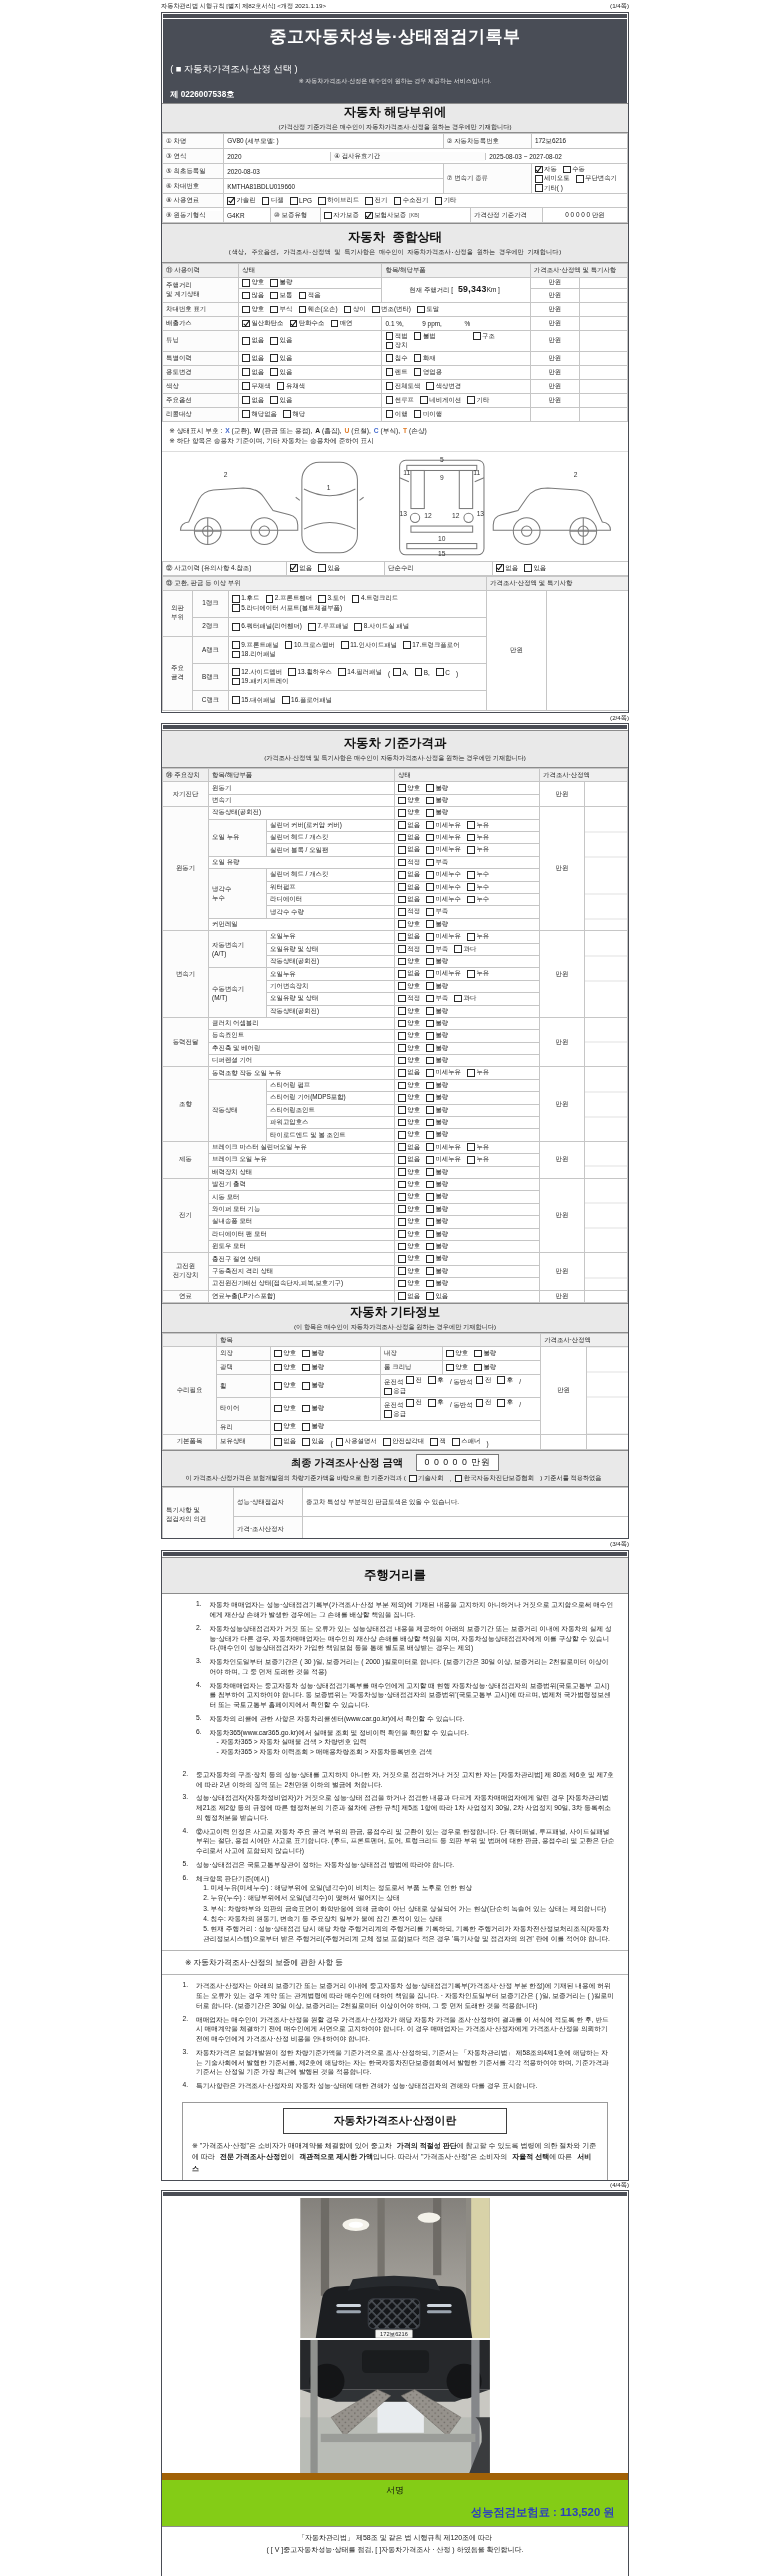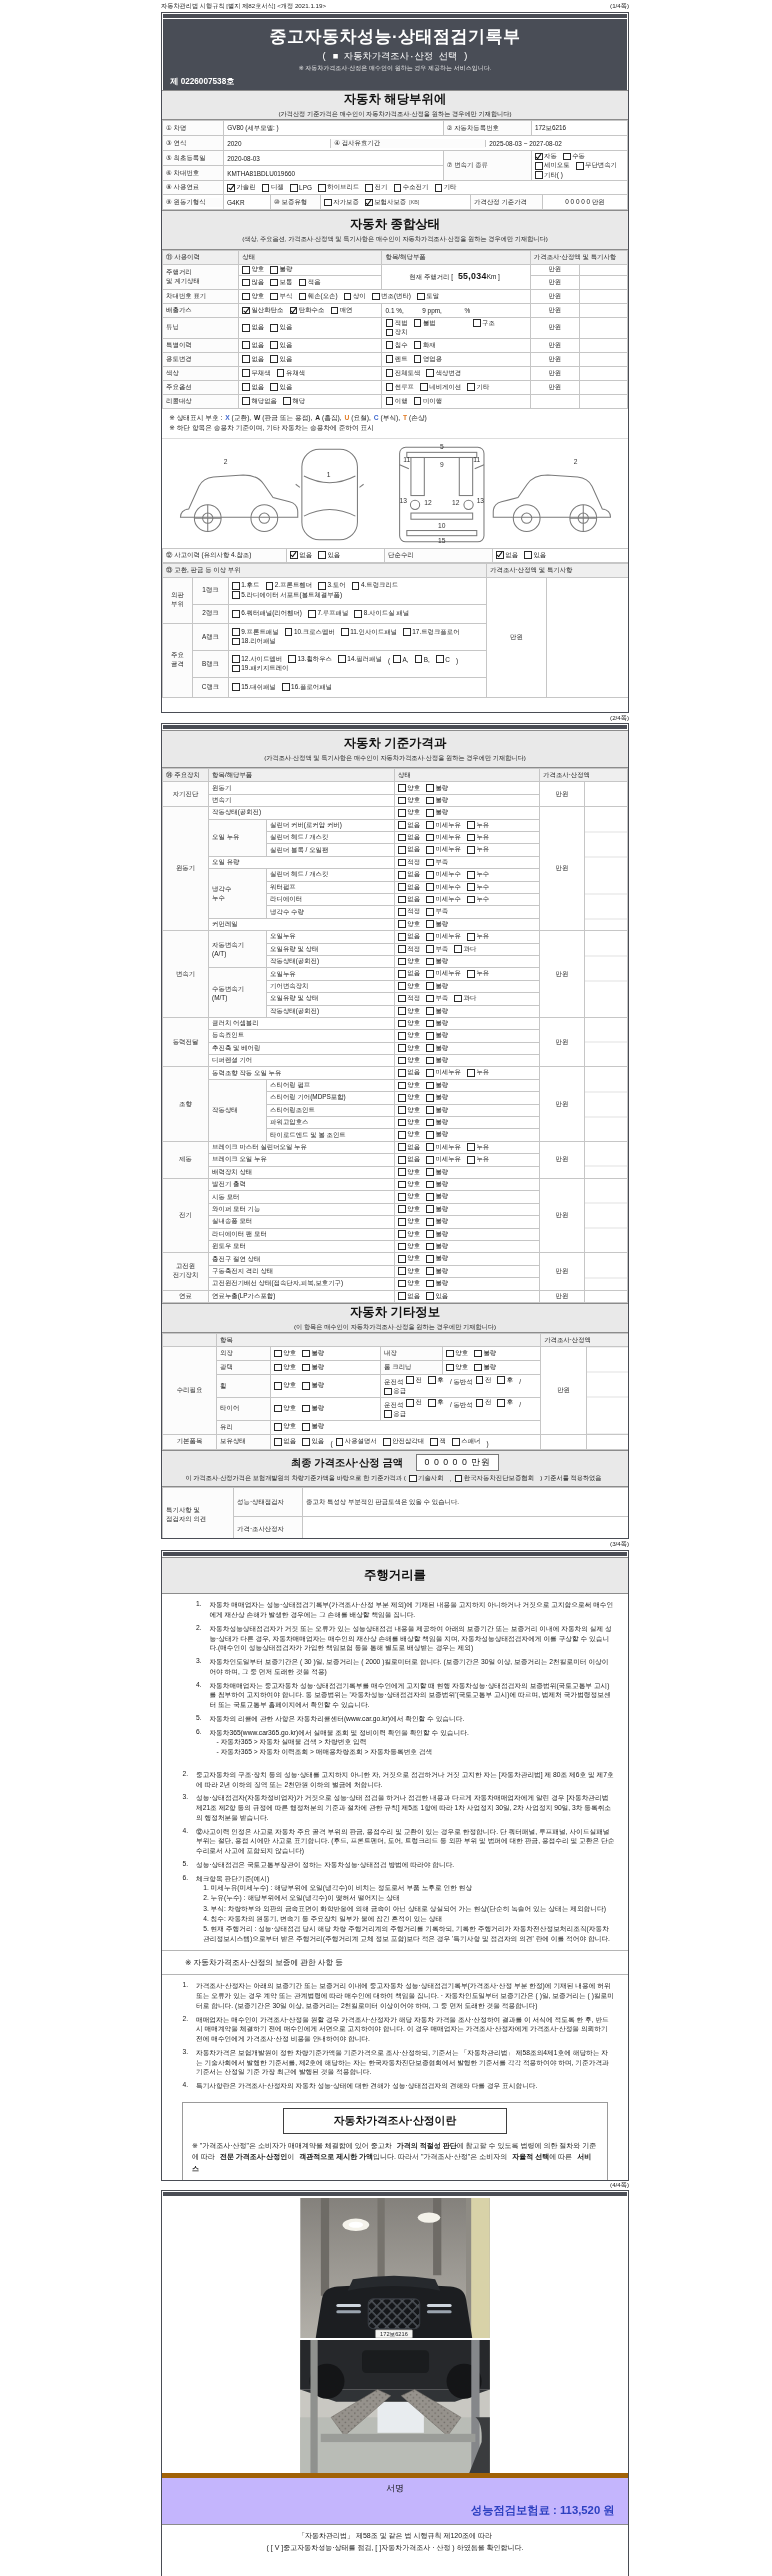--- a/index.html
+++ b/index.html
@@ -8,21 +8,21 @@
     background:#fff;color:#151515;
     font-family:"Liberation Sans","DejaVu Sans",sans-serif;
   }
   .meta-line{position:absolute;top:2.1px;left:161px;width:468px;display:flex;justify-content:space-between;font-size:6.2px;color:#222;}
   .page-marker{position:absolute;right:144px;font-size:6.2px;color:#222;}
   .page{position:absolute;left:161px;width:468px;background:#fff;border:1px solid #4a4d55;box-sizing:border-box;overflow:hidden;}
   .topbar{height:3.6px;background:#4a4d55;margin:1px 1px 1.5px;}
   
   .doc-header{background:#494d56;color:#fff;margin:0 1px;padding:5.2px 7.2px 3.1px;}
   .doc-title{text-align:center;font-size:17px;font-weight:bold;letter-spacing:0.5px;}
-  .doc-subtitle{text-align:center;font-size:9.3px;margin-top:2px;font-family:Liberation Mono, monospace;}
+  .doc-subtitle{font-size:9.3px;margin-top:15px;}
   .doc-note{text-align:center;font-size:6px;margin-top:1.5px;color:#e8e8e8;}
   .doc-no{font-size:8.2px;font-weight:bold;margin-top:3.1px;}
   
   .sec-band{background:#e9e9e9;border-top:0.5px solid #8c8c8c;border-bottom:0.5px solid #8c8c8c;display:flex;flex-direction:column;justify-content:center;align-items:center;box-sizing:border-box;}
   .band-title{font-size:12.4px;font-weight:bold;color:#111;}
   .band-sub{font-size:6.2px;margin-top:2.1px;color:#222;}
   
   table.tbl{border-collapse:collapse;width:100%;table-layout:fixed;}
   table.tbl td{border:0.5px solid #c6c6c6;font-size:6.4px;padding:0.5px 3.1px;box-sizing:border-box;overflow:hidden;vertical-align:middle;}
   table.tbl .lab{background:#fcfcfc;}
@@ -51,21 +51,21 @@
   .nlist.outer{padding-left:20.6px;}
   .nitem{display:flex;margin-bottom:4.1px;}
   .nnum{width:13.4px;flex:none;font-size:6.7px;}
   .ntext{font-size:6.7px;line-height:1.45;}
   .nsub{font-size:6.7px;line-height:1.5;margin-left:7.2px;}
   .whatbox{margin:5.2px 19.6px 0;border:0.5px solid #9a9a9a;padding:0 9.3px 7.2px;}
   .whatbox-title{width:222px;margin:5.2px auto 6.2px;border:0.8px solid #3f3f3f;text-align:center;font-size:10.8px;font-weight:bold;padding:4.6px 0;background:#fff;}
   .whatbox-text{font-size:7px;line-height:1.65;}
   
   .photo-wrap{display:flex;justify-content:center;margin-top:2.1px;}
-  .sig-band{background:#c4b5fd;border-top:5px solid #a16207;border-bottom:0.5px solid #8c8c8c;padding:5.2px 13.4px 6.2px;box-sizing:border-box;}
+  .sig-band{background:#84cc16;border-top:7px solid #a16207;border-bottom:0.5px solid #8c8c8c;padding:5.2px 13.4px 6.2px;box-sizing:border-box;}
   .sig-title{text-align:center;font-size:8.8px;color:#111;}
   .sig-fee{text-align:right;font-size:11.3px;font-weight:bold;margin-top:5.2px;}
   .confirm{text-align:center;font-size:7px;line-height:1.7;margin-top:5.2px;}
   .final-band{background:#e9e9e9;border-top:0.5px solid #8c8c8c;border-bottom:0.5px solid #8c8c8c;text-align:center;padding:3.1px 0 3.6px;box-sizing:border-box;}
   .final-line{font-size:10.3px;font-weight:bold;display:flex;justify-content:center;align-items:center;gap:13.4px;}
   .final-amount{border:0.5px solid #777;background:#fff;font-size:8.8px;font-weight:normal;padding:1.5px 7.2px;letter-spacing:1px;}
   .final-note{font-size:6.2px;margin-top:2.6px;display:flex;justify-content:center;align-items:center;}
 </style>
 </head>
 <body>
@@ -183,21 +183,21 @@
                 </div>
                 <div class="lab" style="width: 72px;">가격산정 기준가격</div>
                 <div style="flex: 1 1 0%; justify-content: center;">0 0 0 0 0 만원</div>
               </div>
             </td>
           </tr>
         </tbody>
       </table>
     </div>
 
-  <div class="sec-band" style="height:40px;">
+  <div class="sec-band" style="height:40px;font-family:Liberation Mono, monospace;">
     <div class="band-title">자동차 종합상태</div>
     <div class="band-sub">(색상, 주요옵션, 가격조사·산정액 및 특기사항은 매수인이 자동차가격조사·산정을 원하는 경우에만 기재합니다)</div>
   </div>
 
   <div id="overall-table">
       <table class="tbl">
         <colgroup>
           <col style="width: 76px;">
           <col style="width: 143px;">
           <col style="width: 148px;">
@@ -213,21 +213,21 @@
           </tr>
           <tr>
             <td class="lab" rowspan="2" style="height: 14px;">주행거리<br>및 계기상태</td>
             <td><span class="opt">
                 <span class="box"></span>
                 <span class="lbl">양호</span>
               </span><span class="opt">
                 <span class="box"></span>
                 <span class="lbl">불량</span>
               </span></td>
-            <td rowspan="2" class="tcenter"><span class="seg-t">현재 주행거리 [ </span><span class="seg-big">55,034</span><span class="seg-t">Km ]</span></td>
+            <td rowspan="2" class="tcenter"><span class="seg-t">현재 주행거리 [ </span><span class="seg-big">59,343</span><span class="seg-t">Km ]</span></td>
             <td class="pricecell">만원</td>
             <td></td>
           </tr>
           <tr>
             <td style="height: 14px;"><span class="opt">
                 <span class="box"></span>
                 <span class="lbl">많음</span>
               </span><span class="opt">
                 <span class="box"></span>
                 <span class="lbl">보통</span>

